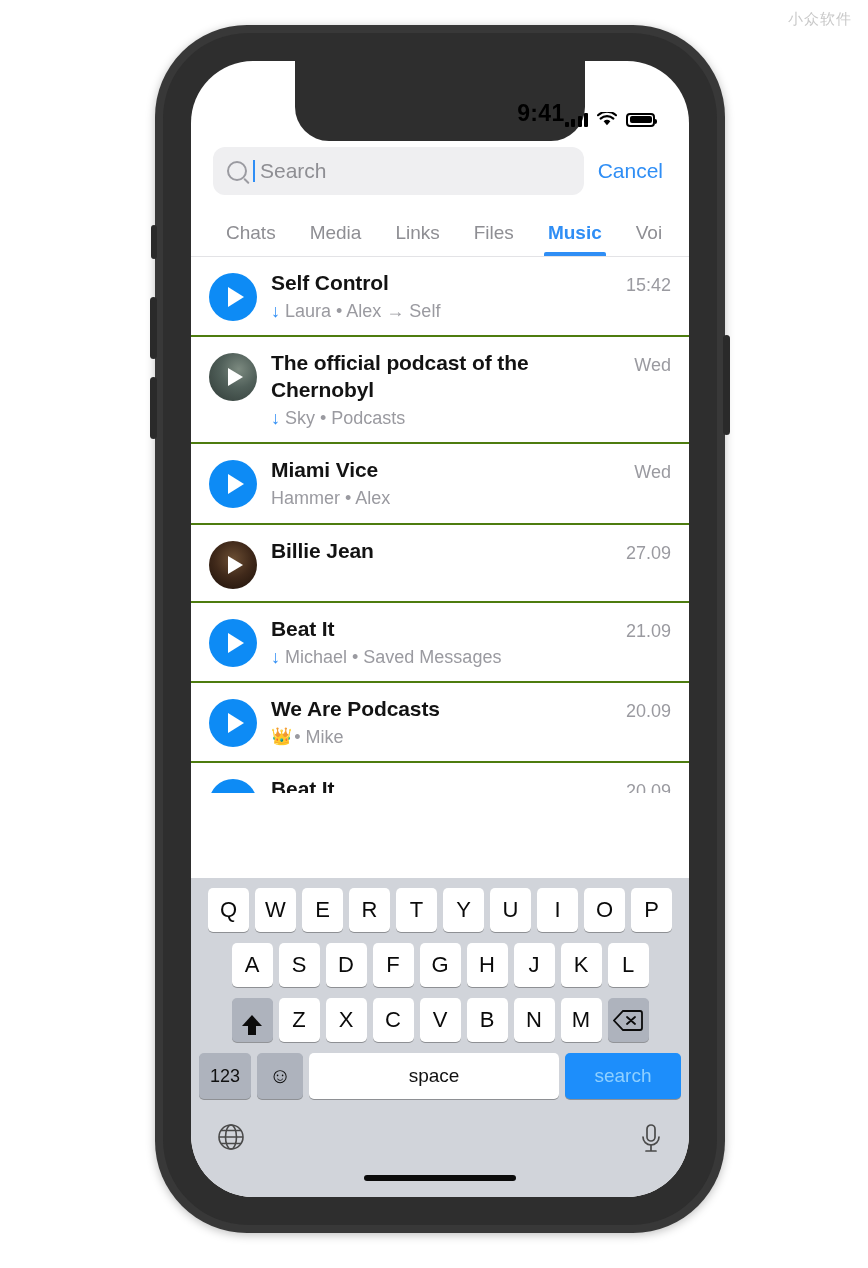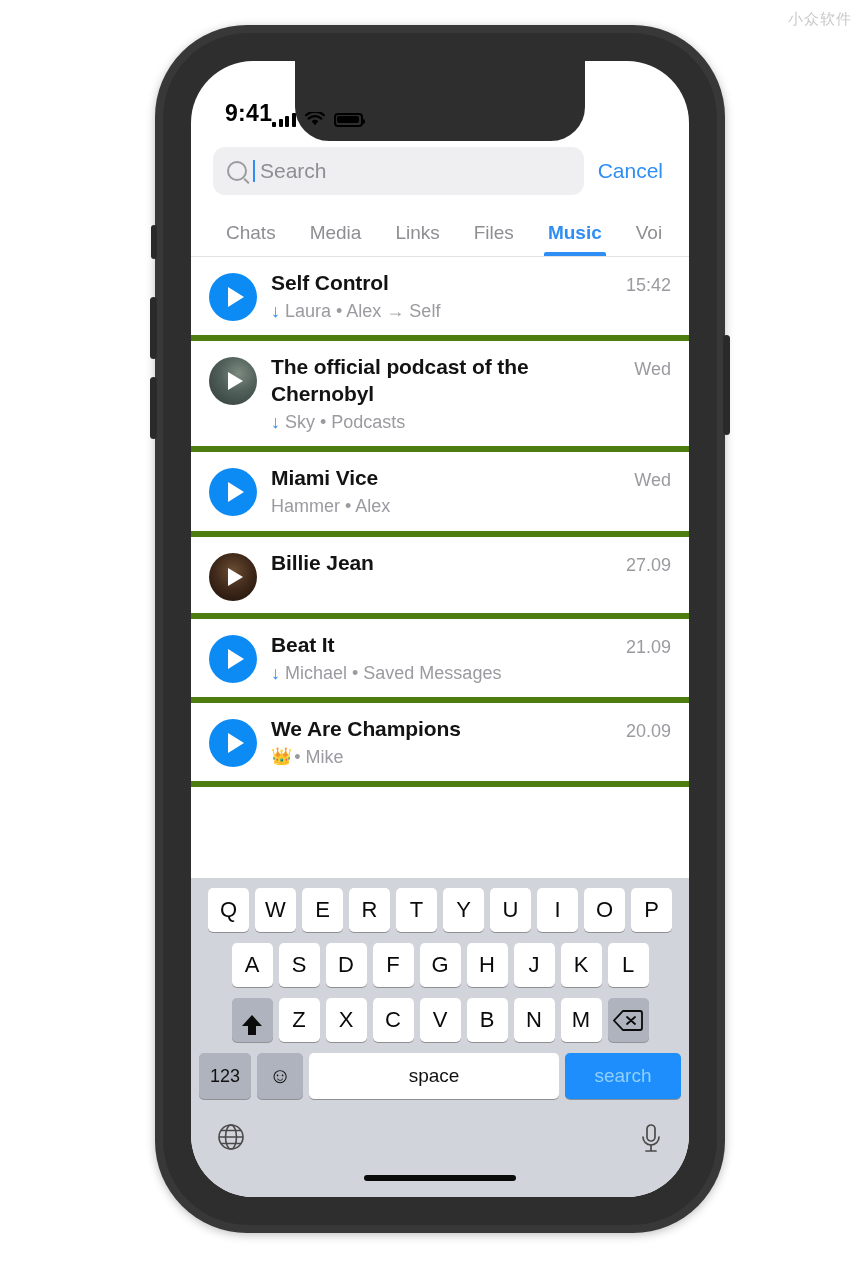--- a/index.html
+++ b/index.html
@@ -48,21 +48,21 @@
     position:absolute;left:50%;transform:translateX(-50%);
     top:0;width:290px;height:80px;
     background:#2e2e2e;
     border-bottom-left-radius:34px;border-bottom-right-radius:34px;
     z-index:40;
   }
 
   
   .statusbar{
     position:relative;height:72px;
-    display:flex;align-items:flex-end;justify-content:flex-start;
+    display:flex;align-items:flex-end;justify-content:flex-end;
     padding:0 34px 6px 34px;box-sizing:border-box;z-index:50;
   }
   .st-time{font-size:23px;font-weight:bold;color:#000;letter-spacing:.3px;}
   .st-right{display:flex;align-items:center;gap:9px;}
   .sig{display:flex;align-items:flex-end;gap:2.5px;height:15px;}
   .sig i{width:4px;background:#000;border-radius:1px;display:block;}
   .sig i:nth-child(1){height:5px;}
   .sig i:nth-child(2){height:8px;}
   .sig i:nth-child(3){height:11px;}
   .sig i:nth-child(4){height:14px;}
@@ -102,21 +102,21 @@
   .tab.active::after{
     content:"";position:absolute;left:13px;right:13px;bottom:0;
     height:4px;background:#2f8ef5;border-radius:2px 2px 0 0;
   }
 
   
   .list{position:relative;height:536px;overflow:hidden;}
   .row{
     display:flex;align-items:flex-start;gap:14px;
     padding:13px 18px 12px 18px;
-    border-bottom:6px solid #4d7c0f;box-sizing:border-box;
+    border-bottom:2px solid #4d7c0f;box-sizing:border-box;
     position:relative;
   }
   .thumb{
     width:48px;height:48px;border-radius:50%;flex:none;margin-top:3px;
     display:flex;align-items:center;justify-content:center;position:relative;
   }
   .thumb.blue{background:#0d8bf5;}
   .thumb.photo-a{background:radial-gradient(circle at 62% 34%, #7c8a80 0%, #51605a 42%, #2f3a36 100%);}
   .thumb.photo-b{background:radial-gradient(circle at 50% 38%, #6b4e33 0%, #40291a 48%, #1c1009 100%);}
   .play{
@@ -302,21 +302,21 @@
           </div>
         </div>
         <div class="time">21.09</div>
       </div>
 
       <div class="row">
         <div class="thumb blue">
             <div class="play"></div>
           </div>
         <div class="rowbody">
-          <div class="title">We Are Champions</div>
+          <div class="title">We Are Podcasts</div>
           <div class="sub">
             <span class="crown">👑</span>
             <span>• Mike</span>
           </div>
         </div>
         <div class="time">20.09</div>
       </div>
 
       <div class="row partial">
         <div class="thumb blue">

